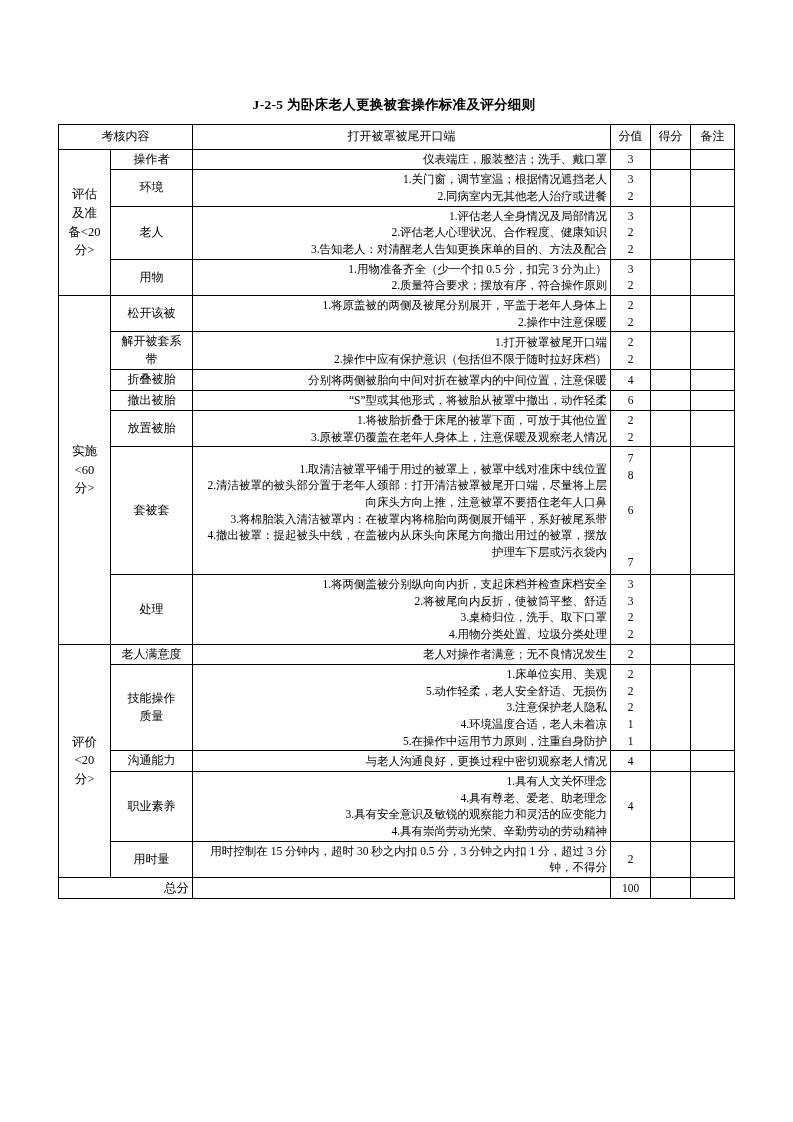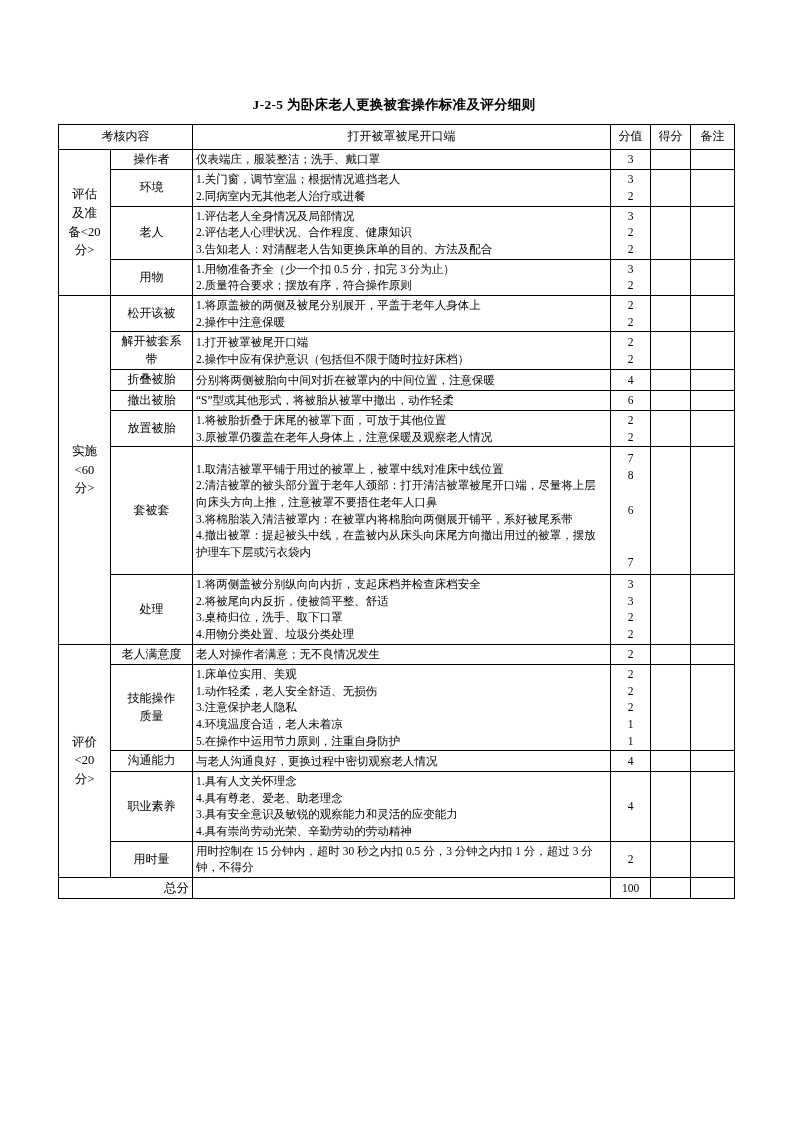--- a/index.html
+++ b/index.html
@@ -55,21 +55,21 @@
     line-height: 1.5;
   }
   td.sub {
     text-align: center;
     font-weight: bold;
     font-size: 12px;
     width: 82px;
     line-height: 1.45;
   }
   td.req {
-    text-align: left;
+    text-align: right;
     padding-left: 6px;
     font-size: 11.5px;
   }
   td.req div.ln {
     white-space: nowrap;
   }
   td.req div.wrapln {
     white-space: normal;
   }
   td.pts {
@@ -305,21 +305,21 @@
         <td class="score"></td>
         <td class="remark"></td>
       </tr>
       <tr>
         <td class="sub">
           <div>技能操作</div>
             <div>质量</div>
         </td>
         <td class="req">
           <div class="ln">1.床单位实用、美观</div>
-          <div class="ln">1.动作轻柔，老人安全舒适、无损伤</div>
+          <div class="ln">5.动作轻柔，老人安全舒适、无损伤</div>
           <div class="ln">3.注意保护老人隐私</div>
           <div class="ln">4.环境温度合适，老人未着凉</div>
           <div class="ln">5.在操作中运用节力原则，注重自身防护</div>
         </td>
         <td class="pts">
           <div>2</div>
           <div>2</div>
           <div>2</div>
           <div>1</div>
           <div>1</div>

